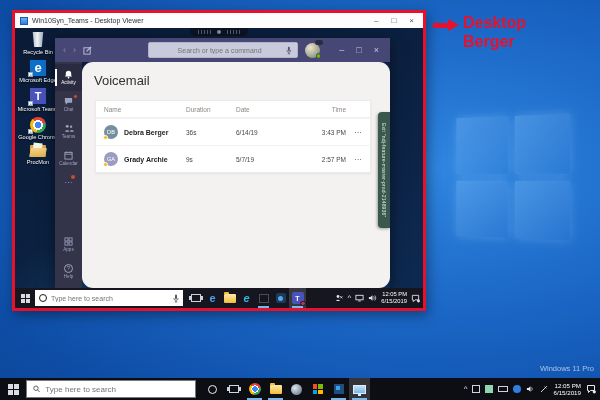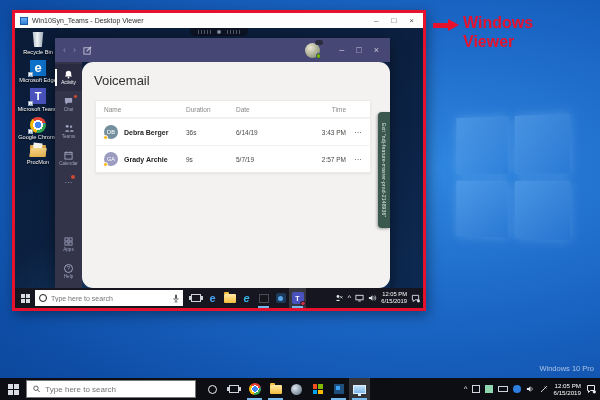--- a/index.html
+++ b/index.html
@@ -196,21 +196,21 @@
 <body>
 
 <div class="screen">
 
   <div class="wp-logo">
       <i></i>
       <i></i>
       <i></i>
       <i></i>
     </div>
-  <div class="watermark">Windows 10 Pro</div>
+  <div class="watermark">Windows 11 Pro</div>
 
   <div class="viewer">
     <div class="viewer-titlebar">
       <span class="vt-icon"></span>
       <span class="vt-title">Win10Syn_Teams - Desktop Viewer</span>
       <span class="vt-controls">
         <span>–</span>
         <span>□</span>
         <span>×</span>
       </span>
@@ -266,20 +266,27 @@
 
       <div class="teams">
         <div class="teams-titlebar">
           <span class="nav-ch">‹</span>
           <span class="nav-ch">›</span>
           <span class="compose-ic">
             <svg width="9" height="9" viewBox="0 0 10 10">
                 <rect x="1" y="2" width="7" height="7" fill="none" stroke="#c4c5da" stroke-width="1"></rect>
                 <path d="M4 6 9 1" stroke="#c4c5da" stroke-width="1.3"></path>
               </svg>
+          </span>
+          <span class="teams-search">
+            <input placeholder="Search or type a command" style="">
+            <svg width="6" height="9" viewBox="0 0 6 9">
+              <rect x="2" y="0.5" width="2" height="4.5" rx="1" fill="#55566f"></rect>
+              <path d="M0.8 4a2.2 2.2 0 0 0 4.4 0 M3 6.4 V8 M1.7 8 h2.6" stroke="#55566f" stroke-width="0.8" fill="none"></path>
+            </svg>
           </span>
           <span class="teams-avatar">
             <span class="badge-mini"></span>
             <span class="presence"></span>
           </span>
           <span class="teams-controls">
             <span>–</span>
             <span>□</span>
             <span>×</span>
           </span>
@@ -453,21 +460,21 @@
         </span>
       </div>
     </div>
   </div>
 
   <div class="annotation">
     <span class="ann-arrow">
       <span class="bar"></span>
         <span class="head"></span>
     </span>
-    <span class="ann-text">Windows Viewer</span>
+    <span class="ann-text">Desktop Berger</span>
   </div>
 
   <div class="host-taskbar">
     <span class="ht-start">
         <span class="win-glyph">
           <i></i>
           <i></i>
           <i></i>
           <i></i>
         </span>

